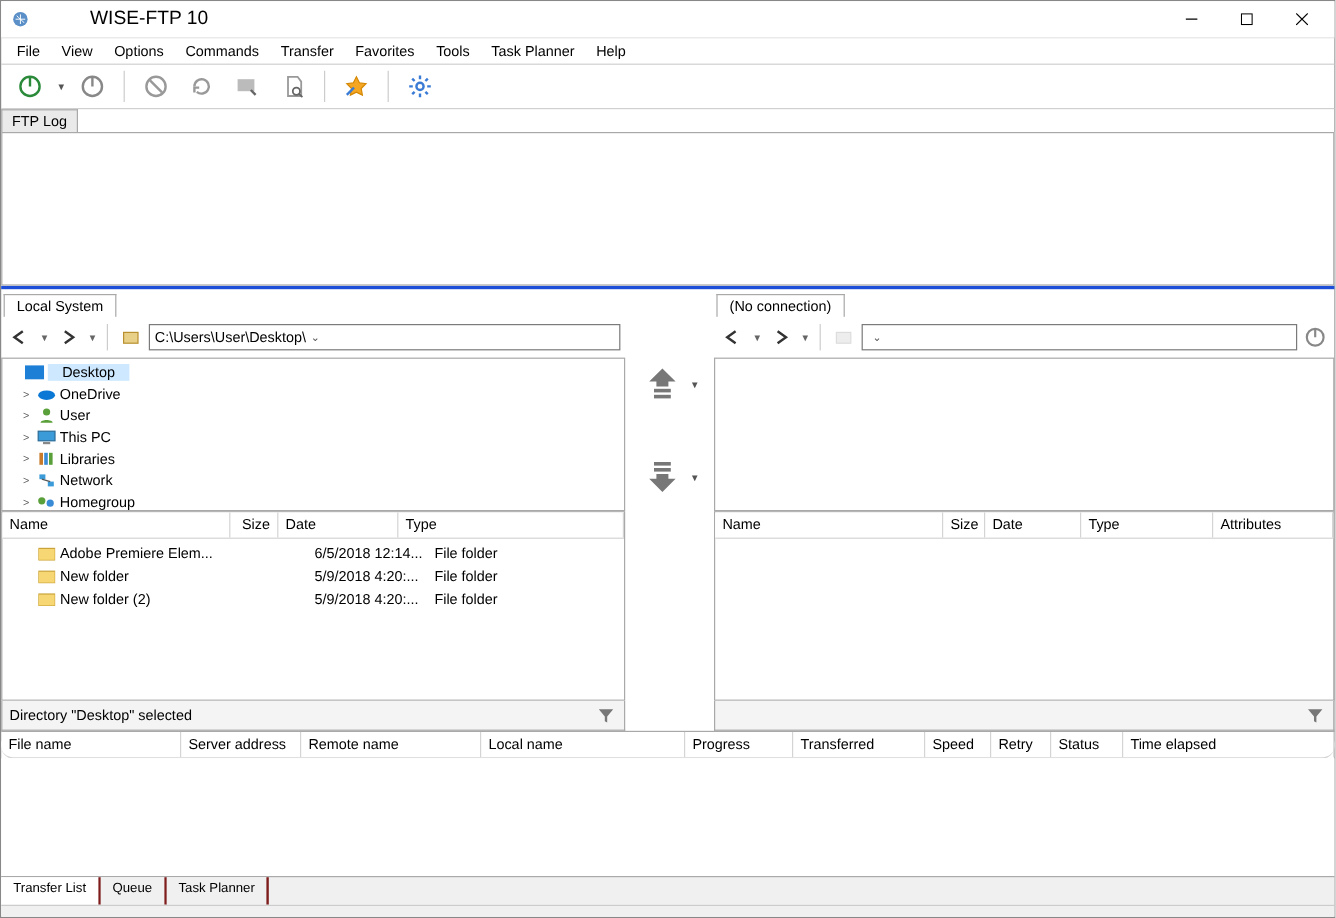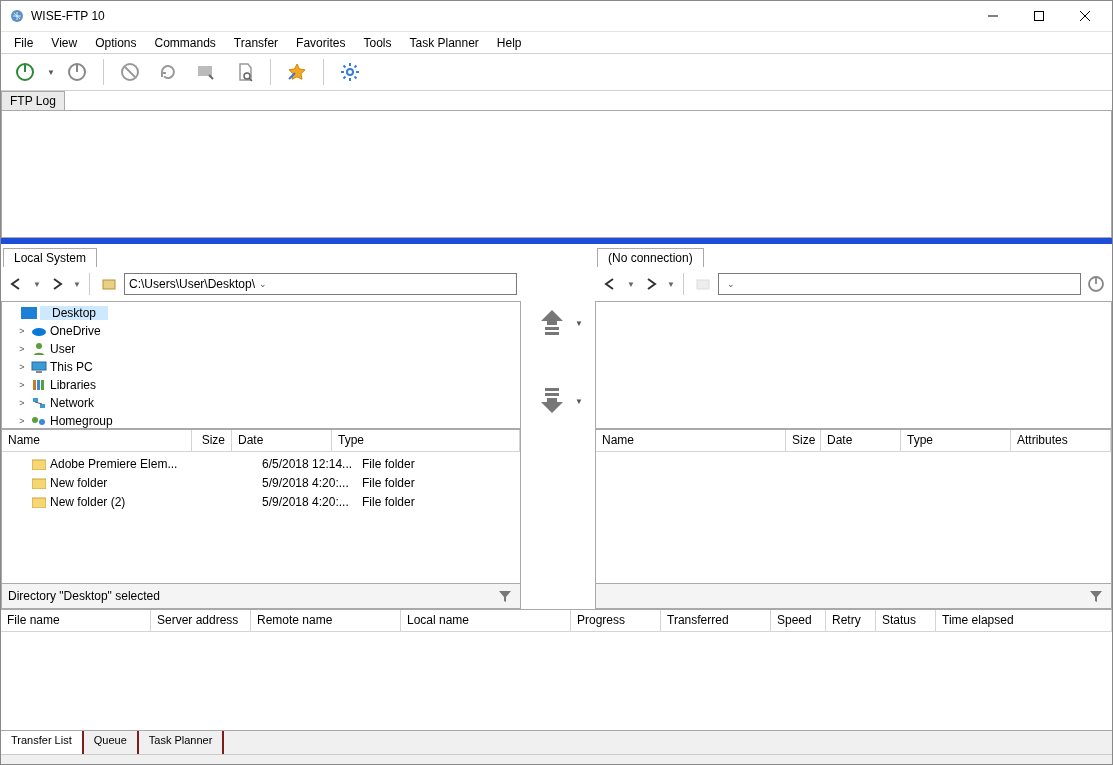--- a/index.html
+++ b/index.html
@@ -2,36 +2,36 @@
 <html><head>
 <meta charset="utf-8">
 <style>
   * { box-sizing: border-box; margin: 0; padding: 0; }
   body { font-family: "Segoe UI", Tahoma, sans-serif; font-size: 12px; background: #fff; color: #000; overflow: hidden; }
   .window { width: 1113px; height: 765px; display: flex; flex-direction: column; border: 1px solid #888; }
 
   
   .titlebar { height: 30px; display: flex; align-items: center; padding: 0 4px 0 8px; background: #fff; }
   .titlebar .app-icon { width: 16px; height: 16px; margin-right: 6px; }
-  .titlebar .title { flex: 1; font-size: 12px; }
+  .titlebar .title { flex: 1; font-size: 16px; margin-left: 44px; }
   .titlebar .win-controls { display: flex; }
   .titlebar .win-btn { width: 46px; height: 30px; display: flex; align-items: center; justify-content: center; }
 
   
   .menubar { height: 22px; display: flex; align-items: center; padding: 0 4px; border-top: 1px solid #e5e5e5; }
   .menubar .menu-item { padding: 2px 9px; cursor: pointer; }
 
   
   .toolbar { height: 38px; display: flex; align-items: center; padding: 0 6px; border-top: 1px solid #d0d0d0; border-bottom: 1px solid #d0d0d0; gap: 2px; }
   .toolbar .tb-btn { width: 36px; height: 30px; display: flex; align-items: center; justify-content: center; border-radius: 2px; }
   .toolbar .tb-sep { width: 1px; height: 26px; background: #ccc; margin: 0 6px; }
   .toolbar .tb-dropdown { width: 12px; font-size: 8px; color: #555; display:flex; align-items:center; justify-content:center;}
 
   
-  .ftplog-wrap { display: flex; flex-direction: column; border-bottom: 6px solid #1d4ed8; }
+  .ftplog-wrap { display: flex; flex-direction: column; border-bottom: 3px solid #1d4ed8; }
   .panel-tab-row { display: flex; }
   .panel-tab { border: 1px solid #a9a9a9; border-bottom: none; background: #eaeaea; padding: 2px 8px; font-size: 12px; margin-left: 0px;}
   .ftplog-area { height: 128px; border: 1px solid #a9a9a9; background: #fff; position: relative; overflow-y: scroll; }
 
   
   .main-split { flex: 1; display: flex; min-height: 0; }
   .main-col { display: flex; flex-direction: column; min-width: 0; }
   .left-col { width: 520px; }
   .mid-col { width: 74px; display:flex; flex-direction:column; align-items:center; justify-content:flex-start; padding-top: 60px; gap: 40px;}
   .right-col { flex: 1; }
@@ -66,21 +66,21 @@
   .status-row { height:25px; border:1px solid #a9a9a9; border-top:none; display:flex; align-items:center; justify-content:space-between; padding:0 6px; background:#f4f4f4;}
   .filter-btn { width:18px; height:18px; display:flex; align-items:center; justify-content:center;}
 
   
   .xfer-btn { display:flex; align-items:center; gap:4px;}
   .xfer-btn .big-arrow { width:38px; height:38px; display:flex; align-items:center; justify-content:center; cursor:pointer;}
   .xfer-btn .dd { font-size:8px; color:#555;}
 
   
   .transfer-wrap { border-top:1px solid #a9a9a9;}
-  .transfer-header { display:flex; height:22px; border-bottom:1px solid #d4d4d4; background:#fff;}
+  .transfer-header { display:flex; height:22px; border-bottom:1px solid #d4d4d4; background:#fff;border-radius:10px;}
   .transfer-body { height:98px; background:#fff;}
   .bottom-tabs { display:flex; border-top:1px solid #a9a9a9; height:24px; background:#f0f0f0;}
   .bottom-tab { padding:3px 10px; font-size:11px; border-right:2px solid #7f1d1d; background:#fff; cursor:pointer;}
   .bottom-tab.inactive { background:#f0f0f0;}
 
   .statusbar { height:10px; background:#f0f0f0; border-top:1px solid #ccc;}
 
   svg { display:block; }
 </style>
 </head>

